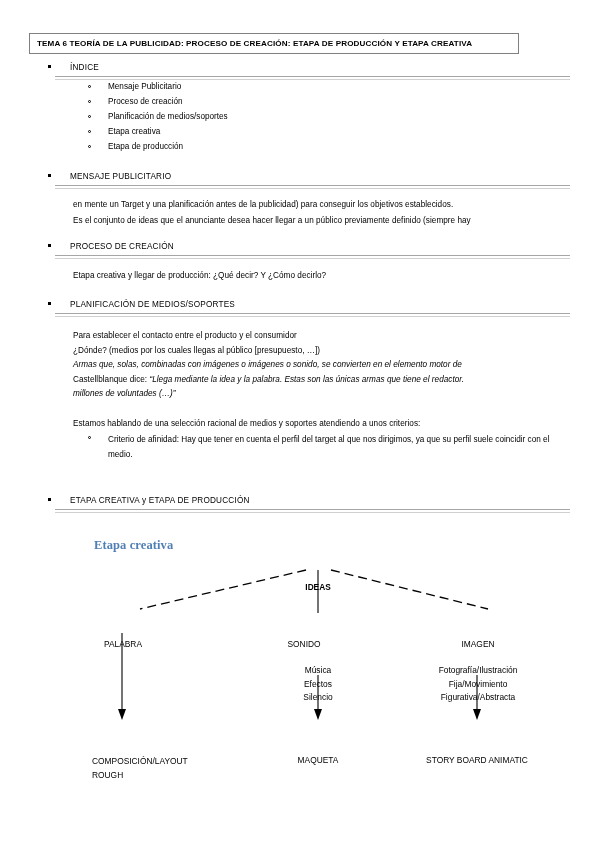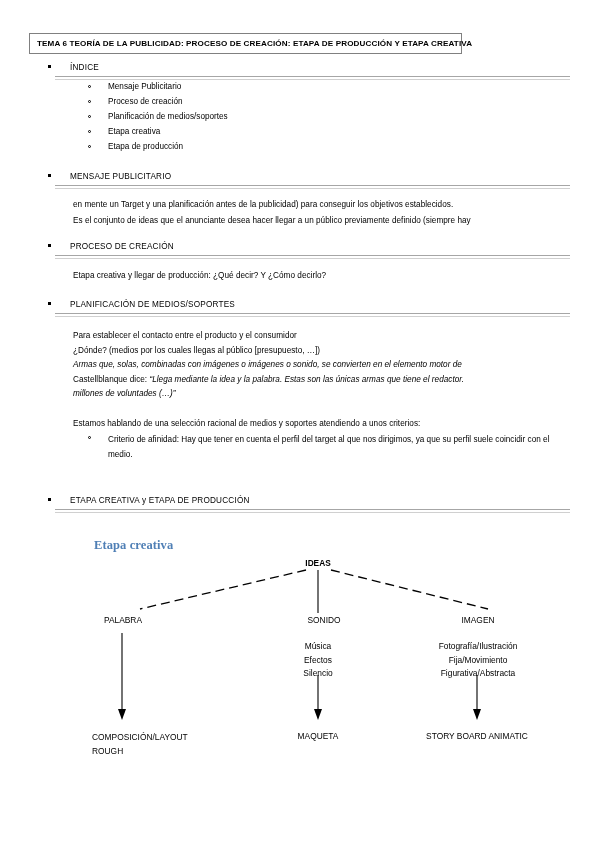--- a/index.html
+++ b/index.html
@@ -21,21 +21,21 @@
     position: absolute;
     inset: 0;
     background: #ffffff;
   }
 
   
   .title-box {
     position: absolute;
     left: 29px;
     top: 33px;
-    width: 433px;
+    width: 490px;
     height: 21px;
     border: 1px solid #808080;
     box-sizing: border-box;
     display: flex;
     align-items: center;
     background: #ffffff;
   }
   .title-box .title-text {
     font-size: 8.1px;
     font-weight: bold;
@@ -157,20 +157,21 @@
     color: #4f7fb5;
     letter-spacing: 0.1px;
   }
   .node {
     position: absolute;
     text-align: center;
     font-size: 8.4px;
     color: #000000;
     white-space: nowrap;
     transform: translateX(-50%);
+    margin-top: 24px;
   }
   .node.bold { font-weight: bold; font-size: 8.3px; }
   .node.multi {
     line-height: 13.5px;
     white-space: normal;
   }
   .node .nline { display: block; white-space: nowrap; }
 
   svg.edges {
     position: absolute;
@@ -287,21 +288,21 @@
       <polygon points="477,200 473,189 481,189" fill="#000000"></polygon>
     </svg>
 
     <div class="node bold" style="left:318px; top:38px;">
       <span class="nline">IDEAS</span>
     </div>
 
     <div class="node" style="left:123px; top:95px;">
       <span class="nline">PALABRA</span>
     </div>
-    <div class="node" style="left:324px; top:95px;">
+    <div class="node" style="left:304px; top:95px;">
       <span class="nline">SONIDO</span>
     </div>
     <div class="node" style="left:478px; top:95px;">
       <span class="nline">IMAGEN</span>
     </div>
 
     <div class="node multi" style="left:318px; top:120px;">
       <span class="nline">Música</span>
       <span class="nline">Efectos</span>
       <span class="nline">Silencio</span>

